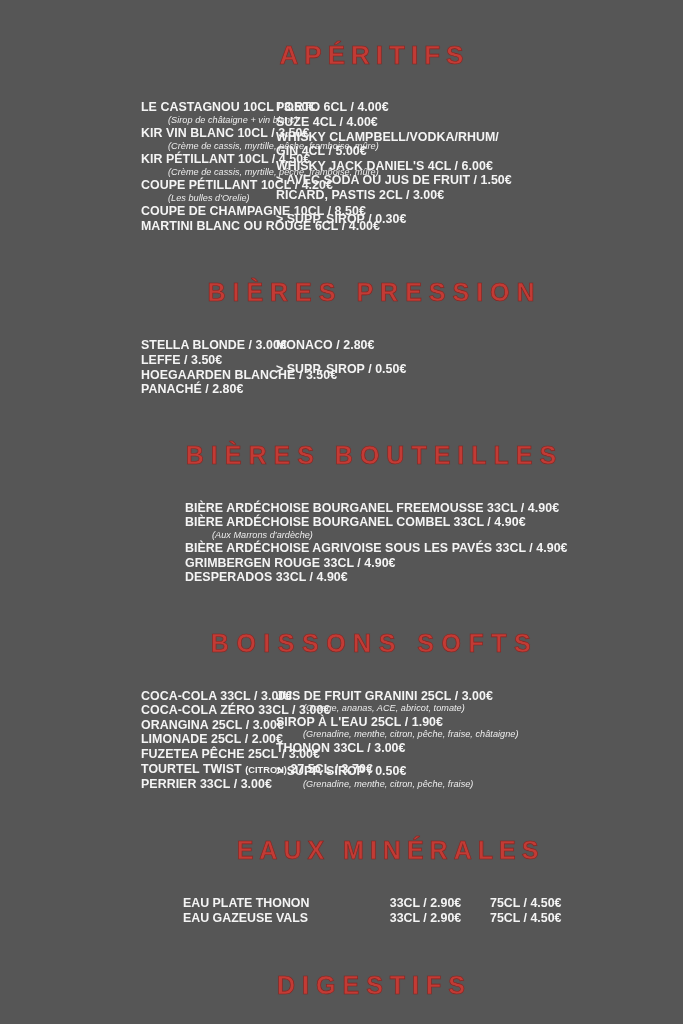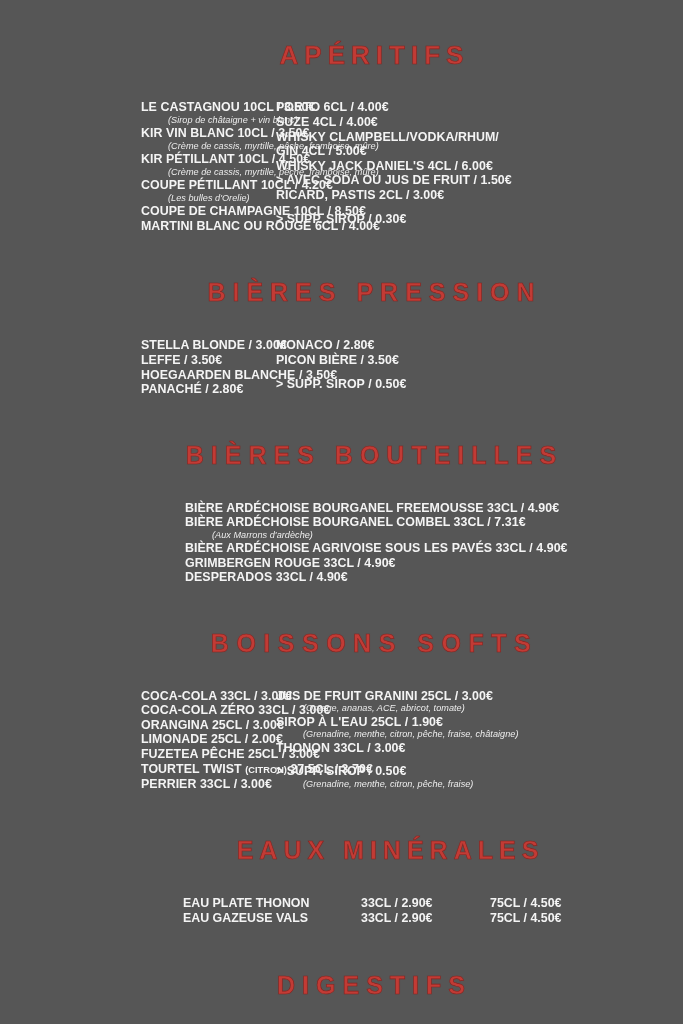--- a/index.html
+++ b/index.html
@@ -108,21 +108,21 @@
   .water-row {
     display: flex;
     flex-direction: row;
     font-size: 12.4px;
     font-weight: 700;
     line-height: 15.5px;
     color: #f4f4f4;
     white-space: nowrap;
   }
   .water-name { width: 178px; }
-  .water-a    { width: 129px; }
+  .water-a    { width: 129px; text-align: center; }
   .water-b    { width: 120px; }
 
   #sec-digestifs .section-heading { font-size: 25px; letter-spacing: 7px; padding-top: 25px; }
 </style>
 </head>
 <body>
 
 <div class="menu-page">
 
   <section class="section" id="sec-aperitifs">
@@ -158,33 +158,32 @@
     <h2 class="section-heading">BIÈRES PRESSION</h2>
     <div class="cols">
       <div class="col col-left">
           <div class="item">STELLA BLONDE / 3.00€</div>
           <div class="item">LEFFE  / 3.50€</div>
           <div class="item">HOEGAARDEN BLANCHE / 3.50€</div>
           <div class="item">PANACHÉ / 2.80€</div>
         </div>
       <div class="col col-right">
           <div class="item">MONACO / 2.80€</div>
-          <div class="item">PICON BIÈRE / 3.50€</div>
           <div class="spacer"></div>
           <div class="item">&gt; SUPP. SIROP / 0.50€</div>
         </div>
     </div>
   </section>
 
   <section class="section" id="sec-bouteilles">
     <h2 class="section-heading">BIÈRES BOUTEILLES</h2>
     <div class="cols">
       <div class="col col-left">
           <div class="item">BIÈRE ARDÉCHOISE BOURGANEL FREEMOUSSE 33CL / 4.90€</div>
-          <div class="item">BIÈRE ARDÉCHOISE BOURGANEL COMBEL 33CL / 7.31€</div>
+          <div class="item">BIÈRE ARDÉCHOISE BOURGANEL COMBEL 33CL / 4.90€</div>
           <div class="desc">(Aux Marrons d'ardèche)</div>
           <div class="item">BIÈRE ARDÉCHOISE AGRIVOISE SOUS LES PAVÉS 33CL / 4.90€</div>
           <div class="item">GRIMBERGEN ROUGE 33CL / 4.90€</div>
           <div class="item">DESPERADOS 33CL / 4.90€</div>
         </div>
     </div>
   </section>
 
   <section class="section" id="sec-softs">
     <h2 class="section-heading">BOISSONS SOFTS</h2>

